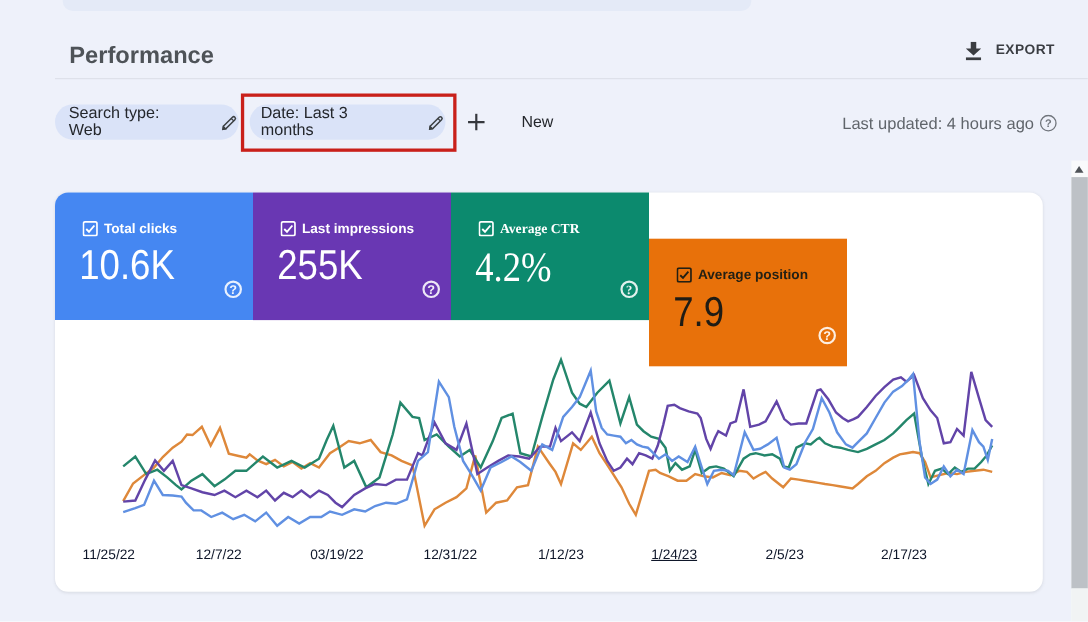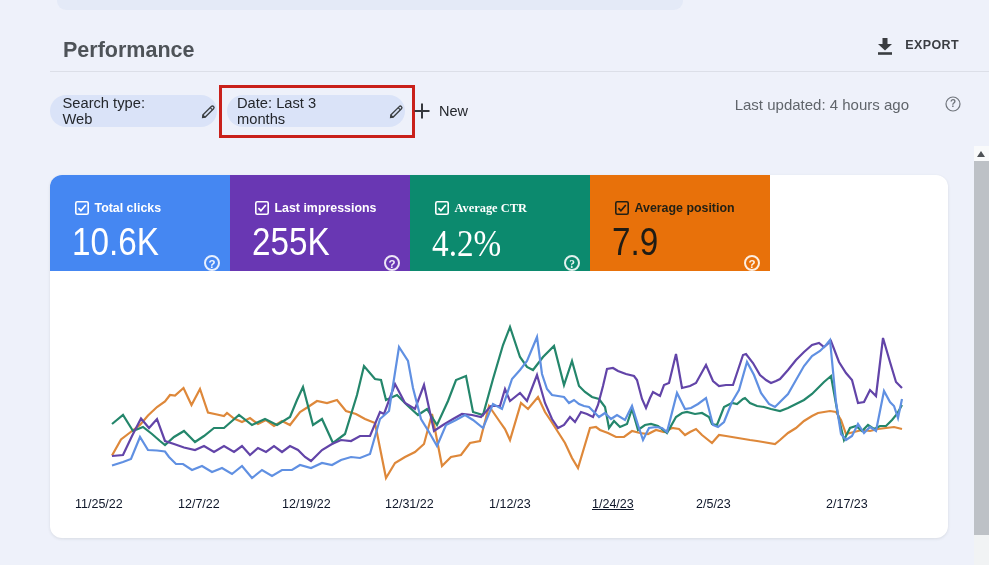--- a/index.html
+++ b/index.html
@@ -8,30 +8,30 @@
 .topbar { position:absolute; left:57px; top:0; width:626px; height:10px; background:#e4eaf7; border-radius:0 0 9px 9px; }
 h1.perf { position:absolute; left:63px; top:37.5px; font-size:21.5px; font-weight:700; color:#4e5358; }
 .export { position:absolute; right:30px; top:38px; display:flex; align-items:flex-start; }
 .export .txt { font-size:12.5px; font-weight:700; letter-spacing:.4px; margin-left:13px; color:#3a3d42; }
 .divider { position:absolute; left:50px; right:0; top:71px; height:1px; background:#dcdfe8; }
 .chip { position:absolute; height:32px; background:#dae3f8; border-radius:16px; display:flex; align-items:center; font-size:14.7px; color:#24272c;gap:14px; }
 .chip1 { left:50px; top:95px; width:167px; padding-left:12.5px; }
 .redbox { position:absolute; left:219px; top:85px; width:196px; height:53px; border:3px solid #c9201a; }
 .chip2 { left:227px; top:95px; width:178px; padding-left:10px; }
 .chip svg { margin-left:9px; }
-.newbtn { position:absolute; left:414px; top:95px; height:32px; display:flex; align-items:center; }
+.newbtn { position:absolute; left:425px; top:95px; height:32px; display:flex; align-items:center;gap:24px; }
 .newbtn .txt { font-size:14.5px; color:#24272c; margin-left:9px; }
-.lastupd { position:absolute; top:96px; right:28px; height:32px; display:flex; font-size:15px; color:#60656b;gap:31px; }
+.lastupd { position:absolute; top:96px; right:28px; height:32px; display:flex; align-items:center; font-size:15px; color:#60656b; }
 .lastupd .q { margin-left:5px; }
 .card { position:absolute; left:50px; top:175px; width:898px; height:363px; background:#ffffff; border-radius:12px; box-shadow:0 1px 3px rgba(60,64,67,.12); }
-.mcard { position:absolute; top:0; height:96px; width:180px; }
+.mcard { position:absolute; top:0; height:116px; width:180px; }
 .mc1 { left:0; background:#4587f2; border-top-left-radius:12px; }
 .mc2 { left:180px; background:#6937b3; }
 .mc3 { left:360px; background:#0c8a6e;font-family:Liberation Serif, serif; }
-.mc4 { left:540px; background:#e8710a; }
+.mc4 { left:540px; background:#e8710a;margin-top:42px; }
 .mhead { position:absolute; left:25px; top:25.5px; display:flex; align-items:center; }
 .mlabel { font-size:12.4px; font-weight:700; color:#fff; margin-left:5.5px; }
 .mval { position:absolute; left:22px; top:45.5px; font-size:38px; font-weight:400; color:#fff; transform:scaleX(.875); transform-origin:left; }
 .mq { position:absolute; right:10px; top:79.5px; width:16px; height:16px; border:2px solid rgba(255,255,255,.88); border-radius:50%; color:rgba(255,255,255,.92); font-size:11.5px; font-weight:700; text-align:center; line-height:15px; }
 .mc4 .cb rect, .mc4 .cb path { stroke:#232014; }
 .mc4 .mlabel { color:#232014; }
 .mc4 .mval { color:#1f1c15; }
 .xlab { position:absolute; top:497px; width:80px; text-align:left; font-size:12.5px; color:#0f172a; }
 .sb { position:absolute; left:974px; top:146px; width:15px; height:419px; background:#f9fafb; }
 .sb .arr { position:absolute; left:3px; top:4.5px; width:0; height:0; border-left:4.5px solid transparent; border-right:4.5px solid transparent; border-bottom:6px solid #4e5257; }
@@ -130,24 +130,24 @@
   <svg id="chart" width="898" height="363" style="position:absolute;left:0;top:0;" viewBox="0 0 898 363">
     <polyline fill="none" stroke="#de883a" stroke-width="2.2" points="62.0,280.5 71.0,264.5 82.0,256.0 90.0,250.0 98.0,240.5 107.0,232.0 115.0,226.5 120.0,220.0 125.0,220.5 133.5,213.0 141.5,230.0 150.0,214.0 158.0,237.5 167.0,239.5 174.0,241.0 177.0,238.0 184.0,243.5 192.0,247.0 200.0,243.0 208.0,249.0 216.0,245.0 224.0,251.0 232.0,246.0 240.0,250.0 250.0,237.0 258.0,232.0 267.0,226.0 277.0,228.0 287.0,225.0 296.0,236.0 306.0,239.0 315.0,244.0 325.0,248.0 336.0,303.0 345.0,288.0 355.0,282.0 365.0,277.0 374.0,269.0 382.0,239.0 392.0,291.0 401.0,282.0 411.0,280.0 420.0,268.0 430.0,266.0 439.0,231.0 450.0,247.0 455.0,254.0 460.0,265.0 471.0,228.0 478.0,234.0 488.0,222.0 495.0,237.0 501.0,246.0 508.0,257.0 515.0,268.0 522.0,283.0 528.0,293.0 534.0,273.0 540.0,253.0 546.0,252.0 550.0,255.0 558.0,258.0 566.0,262.0 574.0,262.0 582.0,256.0 590.0,258.0 598.0,259.0 606.0,255.0 614.0,257.0 622.0,253.0 629.0,254.0 635.0,260.0 640.0,257.0 646.0,254.0 652.0,260.0 662.0,268.0 669.0,260.0 676.0,261.0 682.0,262.0 688.0,263.0 694.0,264.0 700.0,265.0 707.0,266.0 713.0,267.0 725.0,269.0 730.0,265.0 738.0,258.0 746.0,253.0 754.0,246.0 762.0,241.0 768.0,238.0 774.0,237.0 780.0,236.0 786.0,237.0 791.0,245.0 796.0,259.0 804.0,257.0 812.0,255.0 820.0,256.0 828.0,254.0 836.0,253.0 844.0,252.0 852.0,254.0"></polyline>
     <polyline fill="none" stroke="#24866b" stroke-width="2.2" points="62.0,249.0 73.0,240.0 83.0,256.0 93.0,252.0 102.0,259.0 110.0,266.0 115.0,270.0 124.0,262.0 134.0,256.0 145.0,267.0 154.0,261.0 164.0,253.0 174.0,253.0 182.0,246.0 189.0,240.0 202.0,250.0 215.0,244.0 227.0,250.0 240.0,242.0 247.0,225.0 253.0,212.0 263.0,250.0 272.0,244.0 283.0,268.0 295.0,259.0 307.0,220.0 314.0,191.0 325.0,204.0 331.0,205.0 336.0,225.0 347.0,220.0 358.0,231.0 368.0,240.0 377.0,234.0 387.0,250.0 398.0,226.0 406.0,205.0 416.0,201.0 423.0,237.0 433.0,240.0 443.0,204.0 453.0,170.0 460.0,152.0 470.0,182.0 477.0,192.0 483.0,195.0 493.0,182.0 504.0,171.0 514.0,210.0 522.0,186.0 529.0,211.0 535.0,217.0 542.0,222.0 549.0,224.0 555.0,232.0 559.0,253.0 564.0,246.0 570.0,252.0 577.0,249.0 582.0,234.0 588.0,255.0 595.0,250.0 601.0,249.0 608.0,251.0 617.0,258.0 626.0,242.0 632.0,238.0 637.0,237.0 645.0,239.0 652.0,238.0 659.0,242.0 662.0,249.0 667.0,250.0 674.0,232.0 682.0,228.0 687.0,229.0 693.0,224.0 695.0,223.0 700.0,228.0 707.0,231.0 714.0,232.0 721.0,234.0 730.0,236.0 738.0,233.0 746.0,229.0 754.0,225.0 762.0,219.0 768.0,213.0 774.0,207.0 781.0,201.0 788.0,240.0 794.0,265.0 800.0,253.0 806.0,251.0 812.0,256.0 818.0,250.0 824.0,254.0 830.0,251.0 836.0,251.0 842.0,245.0 847.0,239.0 852.0,230.0"></polyline>
     <polyline fill="none" stroke="#6244a8" stroke-width="2.2" points="62.0,281.0 73.0,280.0 82.0,261.0 91.0,243.5 99.0,253.0 107.0,244.0 115.0,266.0 124.0,269.0 134.0,272.5 145.0,275.0 154.0,271.0 164.0,277.0 174.0,271.0 184.0,277.0 192.0,271.0 200.0,280.0 208.0,273.0 216.0,277.0 224.0,271.0 232.0,277.0 240.0,271.0 248.0,275.0 255.0,282.0 261.0,286.0 272.0,275.0 282.0,269.0 291.0,265.0 301.0,266.0 310.0,261.0 320.0,261.0 330.0,237.0 334.0,239.0 345.0,209.0 355.0,228.0 365.0,234.0 374.0,210.0 384.0,256.0 393.0,250.0 403.0,244.0 412.0,239.0 422.0,240.0 431.0,242.0 441.0,231.0 450.0,231.0 455.0,214.0 460.0,226.0 470.0,218.0 477.0,226.0 487.0,200.0 495.0,228.0 502.0,244.0 508.0,253.0 514.0,250.0 520.0,242.0 525.0,247.0 531.0,237.0 537.0,239.0 543.0,242.0 548.0,230.0 553.0,211.0 557.0,194.0 563.0,193.0 568.0,196.0 576.0,199.0 584.0,201.0 587.0,205.0 592.0,224.0 596.0,233.0 600.0,223.0 603.0,217.0 610.0,221.0 614.0,210.0 619.0,208.0 626.0,179.0 632.0,213.0 640.0,211.0 646.0,208.0 656.0,190.0 663.0,206.0 669.0,211.0 676.0,210.0 683.0,210.0 693.0,180.0 696.0,179.0 703.0,188.0 710.0,200.0 716.0,205.0 721.0,208.0 726.0,206.0 730.0,204.0 738.0,195.0 746.0,185.0 754.0,177.0 762.0,170.0 769.0,168.0 774.0,172.0 781.0,166.0 789.0,187.0 796.0,198.0 802.0,205.0 808.0,228.0 814.0,227.0 820.0,215.0 826.0,221.0 833.0,163.0 840.0,187.0 846.0,207.0 852.0,213.0"></polyline>
     <polyline fill="none" stroke="#6090e2" stroke-width="2.2" points="62.0,290.5 73.0,287.0 81.0,284.0 90.0,262.0 98.0,275.0 107.0,275.5 115.0,276.5 119.0,282.0 126.0,289.0 133.0,289.0 142.0,295.0 152.0,291.0 162.0,297.0 172.0,293.0 182.0,299.0 192.0,291.0 202.0,303.0 212.0,295.0 222.0,301.0 232.0,295.0 242.0,295.0 250.0,290.0 261.0,293.0 272.0,288.0 282.0,290.0 291.0,285.0 301.0,282.0 310.0,283.0 320.0,279.0 330.0,244.0 339.0,236.0 349.0,172.0 358.0,186.0 363.0,213.0 371.0,244.0 379.0,257.0 387.0,271.0 396.0,250.0 406.0,245.0 415.0,240.0 423.0,245.0 433.0,253.0 443.0,229.0 452.0,234.0 462.0,204.0 470.0,195.0 477.0,186.0 487.0,162.0 492.0,199.0 497.0,214.0 502.0,220.0 508.0,221.0 514.0,222.0 519.0,228.0 524.0,225.0 529.0,229.0 534.0,231.0 539.0,232.0 544.0,237.0 549.0,242.0 555.0,238.0 561.0,244.0 567.0,240.0 575.0,245.0 582.0,231.0 588.0,250.0 593.0,265.0 599.0,253.0 606.0,252.0 612.0,253.0 617.0,257.0 627.0,218.0 635.0,234.0 641.0,233.0 648.0,229.0 656.0,223.0 663.0,250.0 668.0,252.0 674.0,247.0 682.0,227.0 689.0,215.0 697.0,187.0 704.0,200.0 711.0,218.0 719.0,229.0 725.0,232.0 730.0,227.0 738.0,219.0 746.0,205.0 754.0,191.0 762.0,181.0 770.0,176.0 776.0,170.0 780.0,165.0 786.0,227.0 791.0,259.0 796.0,265.0 802.0,261.0 808.0,249.0 814.0,258.0 820.0,252.0 826.0,256.0 834.0,216.0 840.0,227.0 844.0,231.0 848.0,243.0 852.0,224.0"></polyline>
   </svg>
 </div>
 
 <div class="xlab" style="left:75px;">11/25/22</div>
 <div class="xlab" style="left:178px;">12/7/22</div>
-<div class="xlab" style="left:282px;">12/19/22</div>
+<div class="xlab" style="left:282px;">03/19/22</div>
 <div class="xlab" style="left:385px;">12/31/22</div>
 <div class="xlab" style="left:489px;">1/12/23</div>
 <div class="xlab" style="left:592px;text-decoration:underline;">1/24/23</div>
 <div class="xlab" style="left:696px;">2/5/23</div>
-<div class="xlab" style="left:826px;">2/17/23</div>
+<div class="xlab" style="left:801px;">2/17/23</div>
 
 <div class="sb">
   <div class="thumb"></div>
   <div class="track"></div>
   <div class="arr"></div>
 </div>
 
 </body></html>

